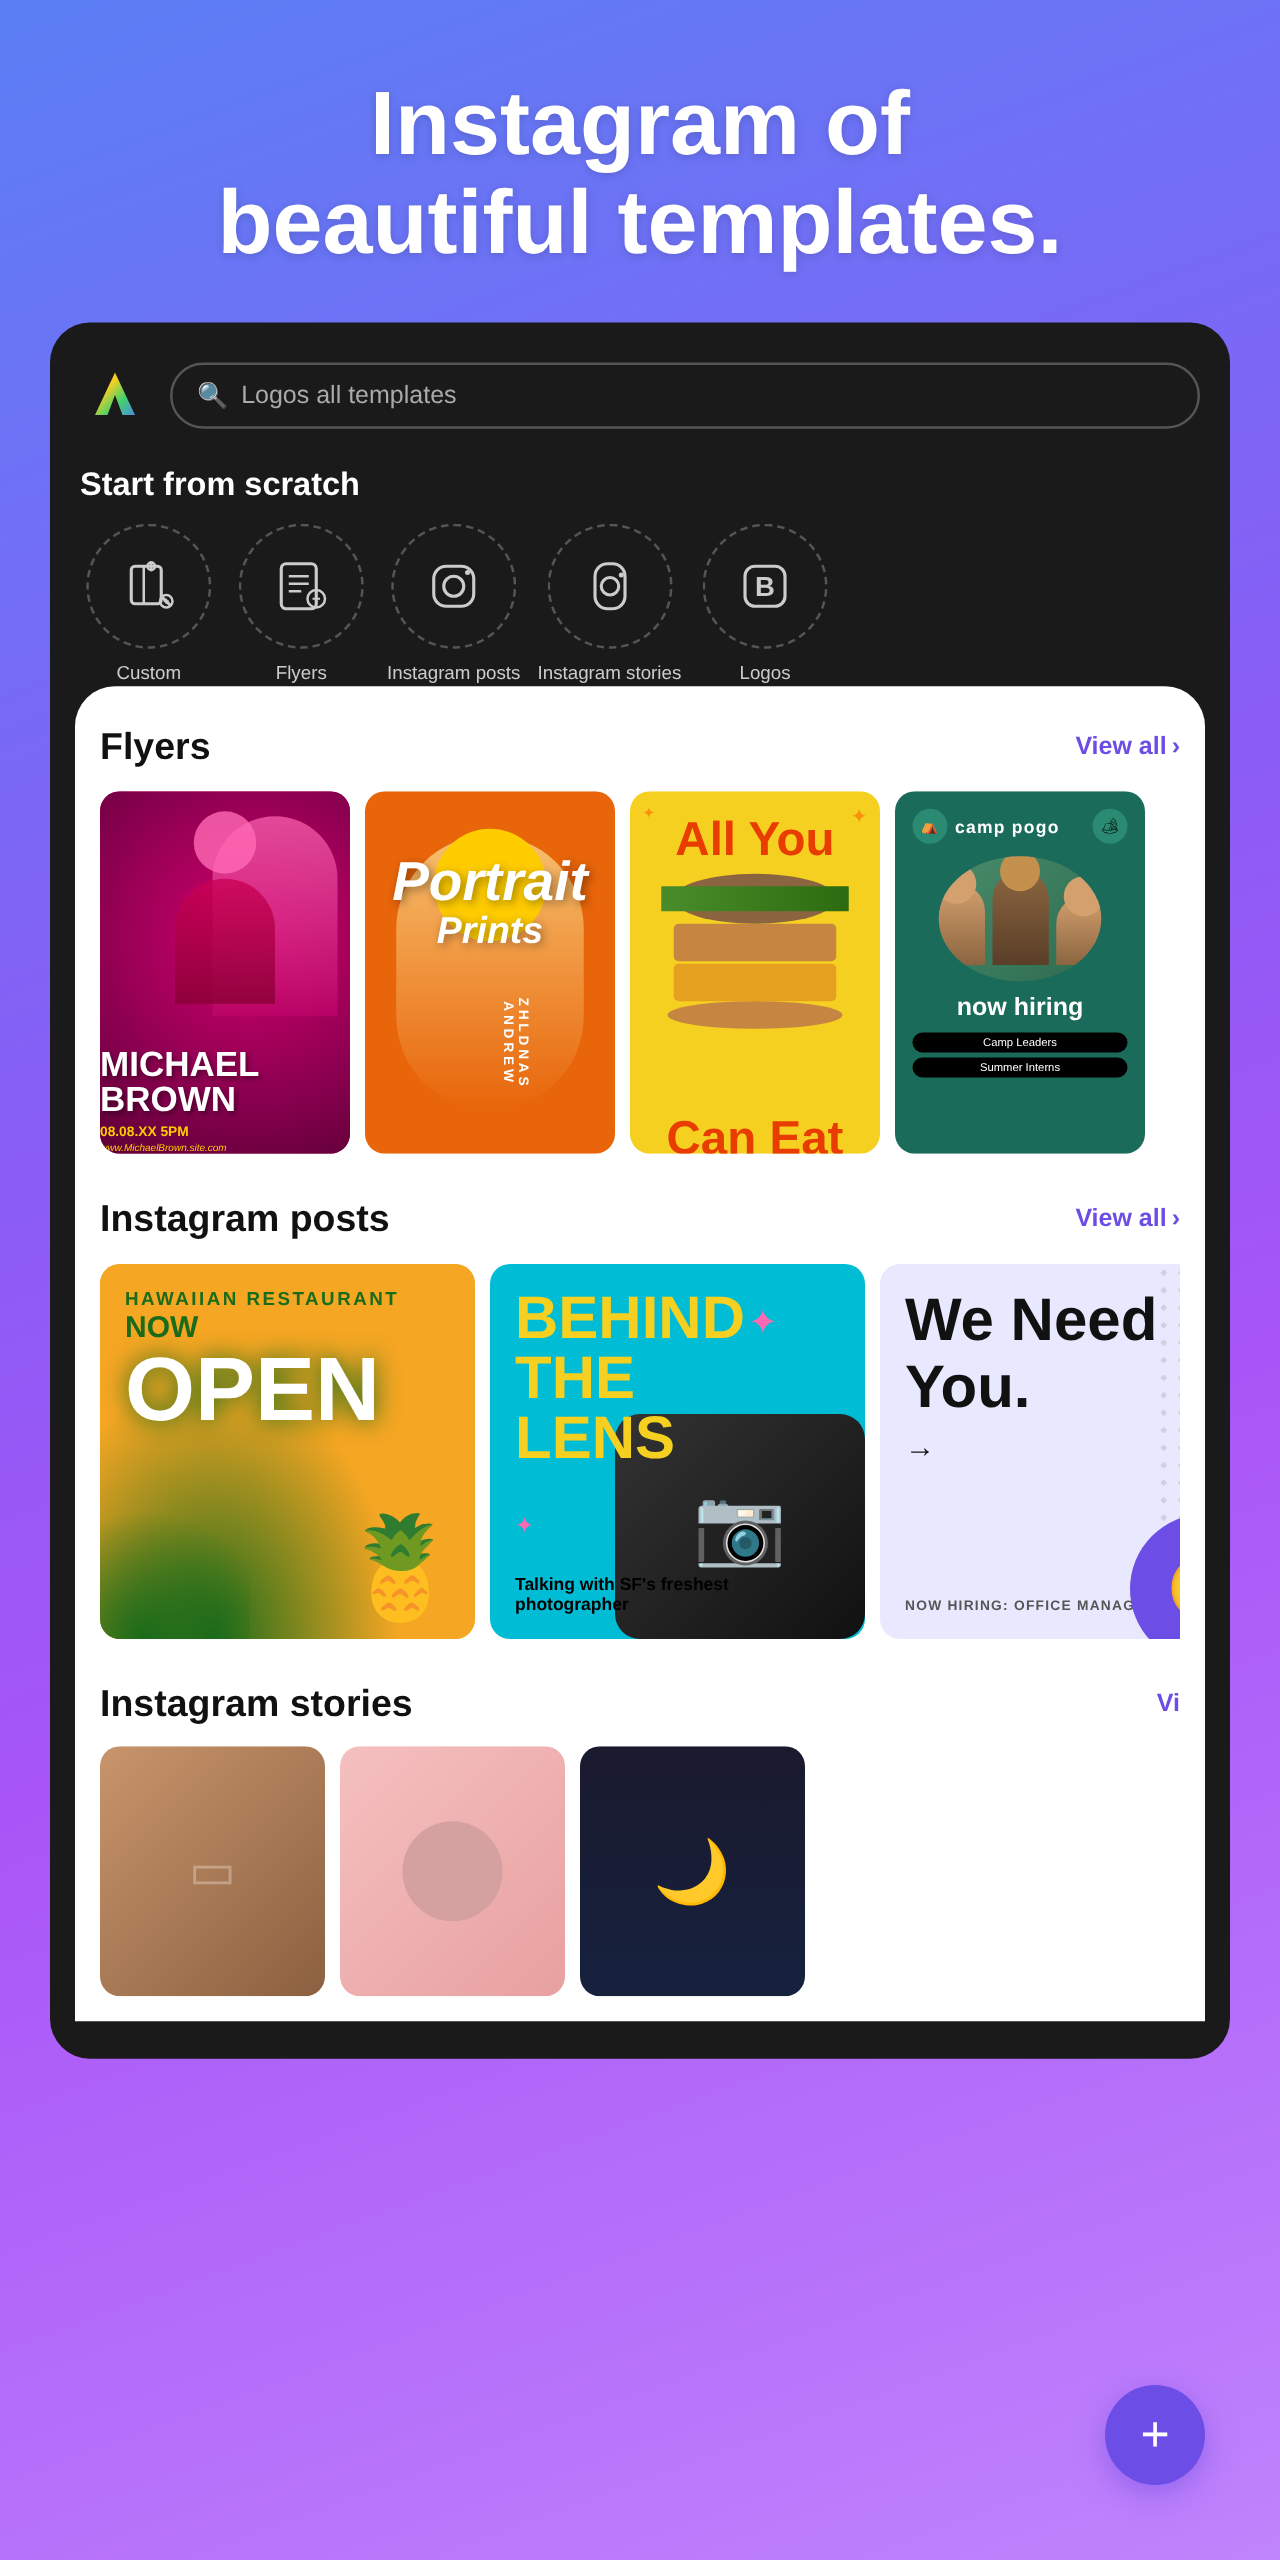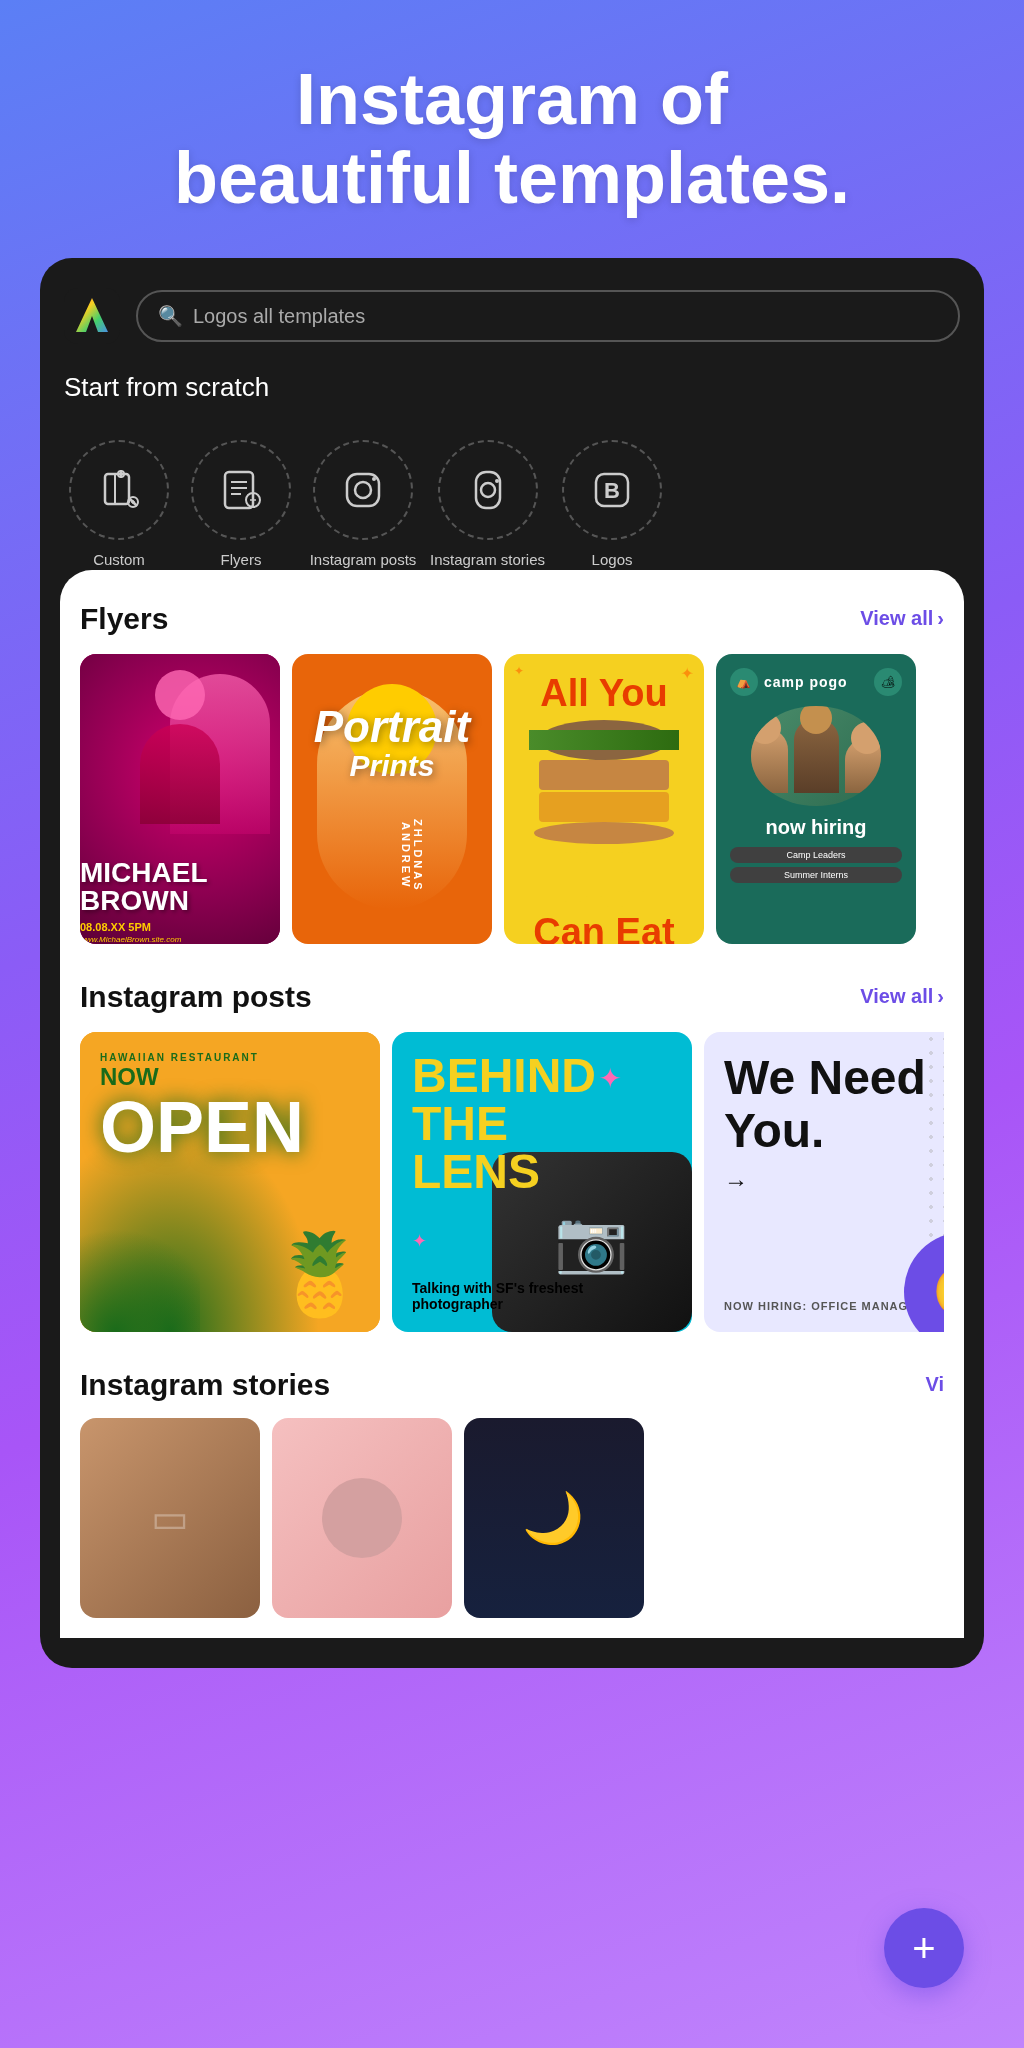--- a/index.html
+++ b/index.html
@@ -71,22 +71,22 @@
     .search-placeholder {
       color: #aaa;
       font-size: 20px;
       font-weight: 400;
     }
 
     
     .section-title-small {
       color: white;
       font-size: 26px;
-      font-weight: 400;
-      margin-bottom: 37px;
+      font-weight: 700;
+      margin-bottom: 16px;
     }
 
     .template-icons-row {
       display: flex;
       gap: 12px;
       overflow-x: auto;
     }
     .template-icon-item {
       display: flex;
       flex-direction: column;
@@ -289,21 +289,21 @@
       font-size: 40px;
     }
     .camp-hiring {
       color: white;
       font-size: 20px;
       font-weight: 900;
       text-align: center;
       margin-bottom: 8px;
     }
     .camp-tag {
-      background: #404040;
+      background: #000000;
       color: white;
       font-size: 9px;
       padding: 3px 8px;
       border-radius: 20px;
       text-align: center;
       margin-bottom: 4px;
     }
 
     
     .instagram-row {
@@ -330,21 +330,21 @@
       position: absolute;
       inset: 0;
       background: radial-gradient(ellipse at 30% 100%, #1a6b1a 0%, #f5a623 50%);
     }
     .insta-hawaiian-text {
       position: relative;
       z-index: 2;
     }
     .insta-hawaiian-restaurant {
       color: #1a6b1a;
-      font-size: 10px;
+      font-size: 15px;
       font-weight: 800;
       letter-spacing: 2px;
     }
     .insta-hawaiian-now {
       color: #1a6b1a;
       font-size: 24px;
       font-weight: 900;
     }
     .insta-hawaiian-open {
       font-size: 72px;

